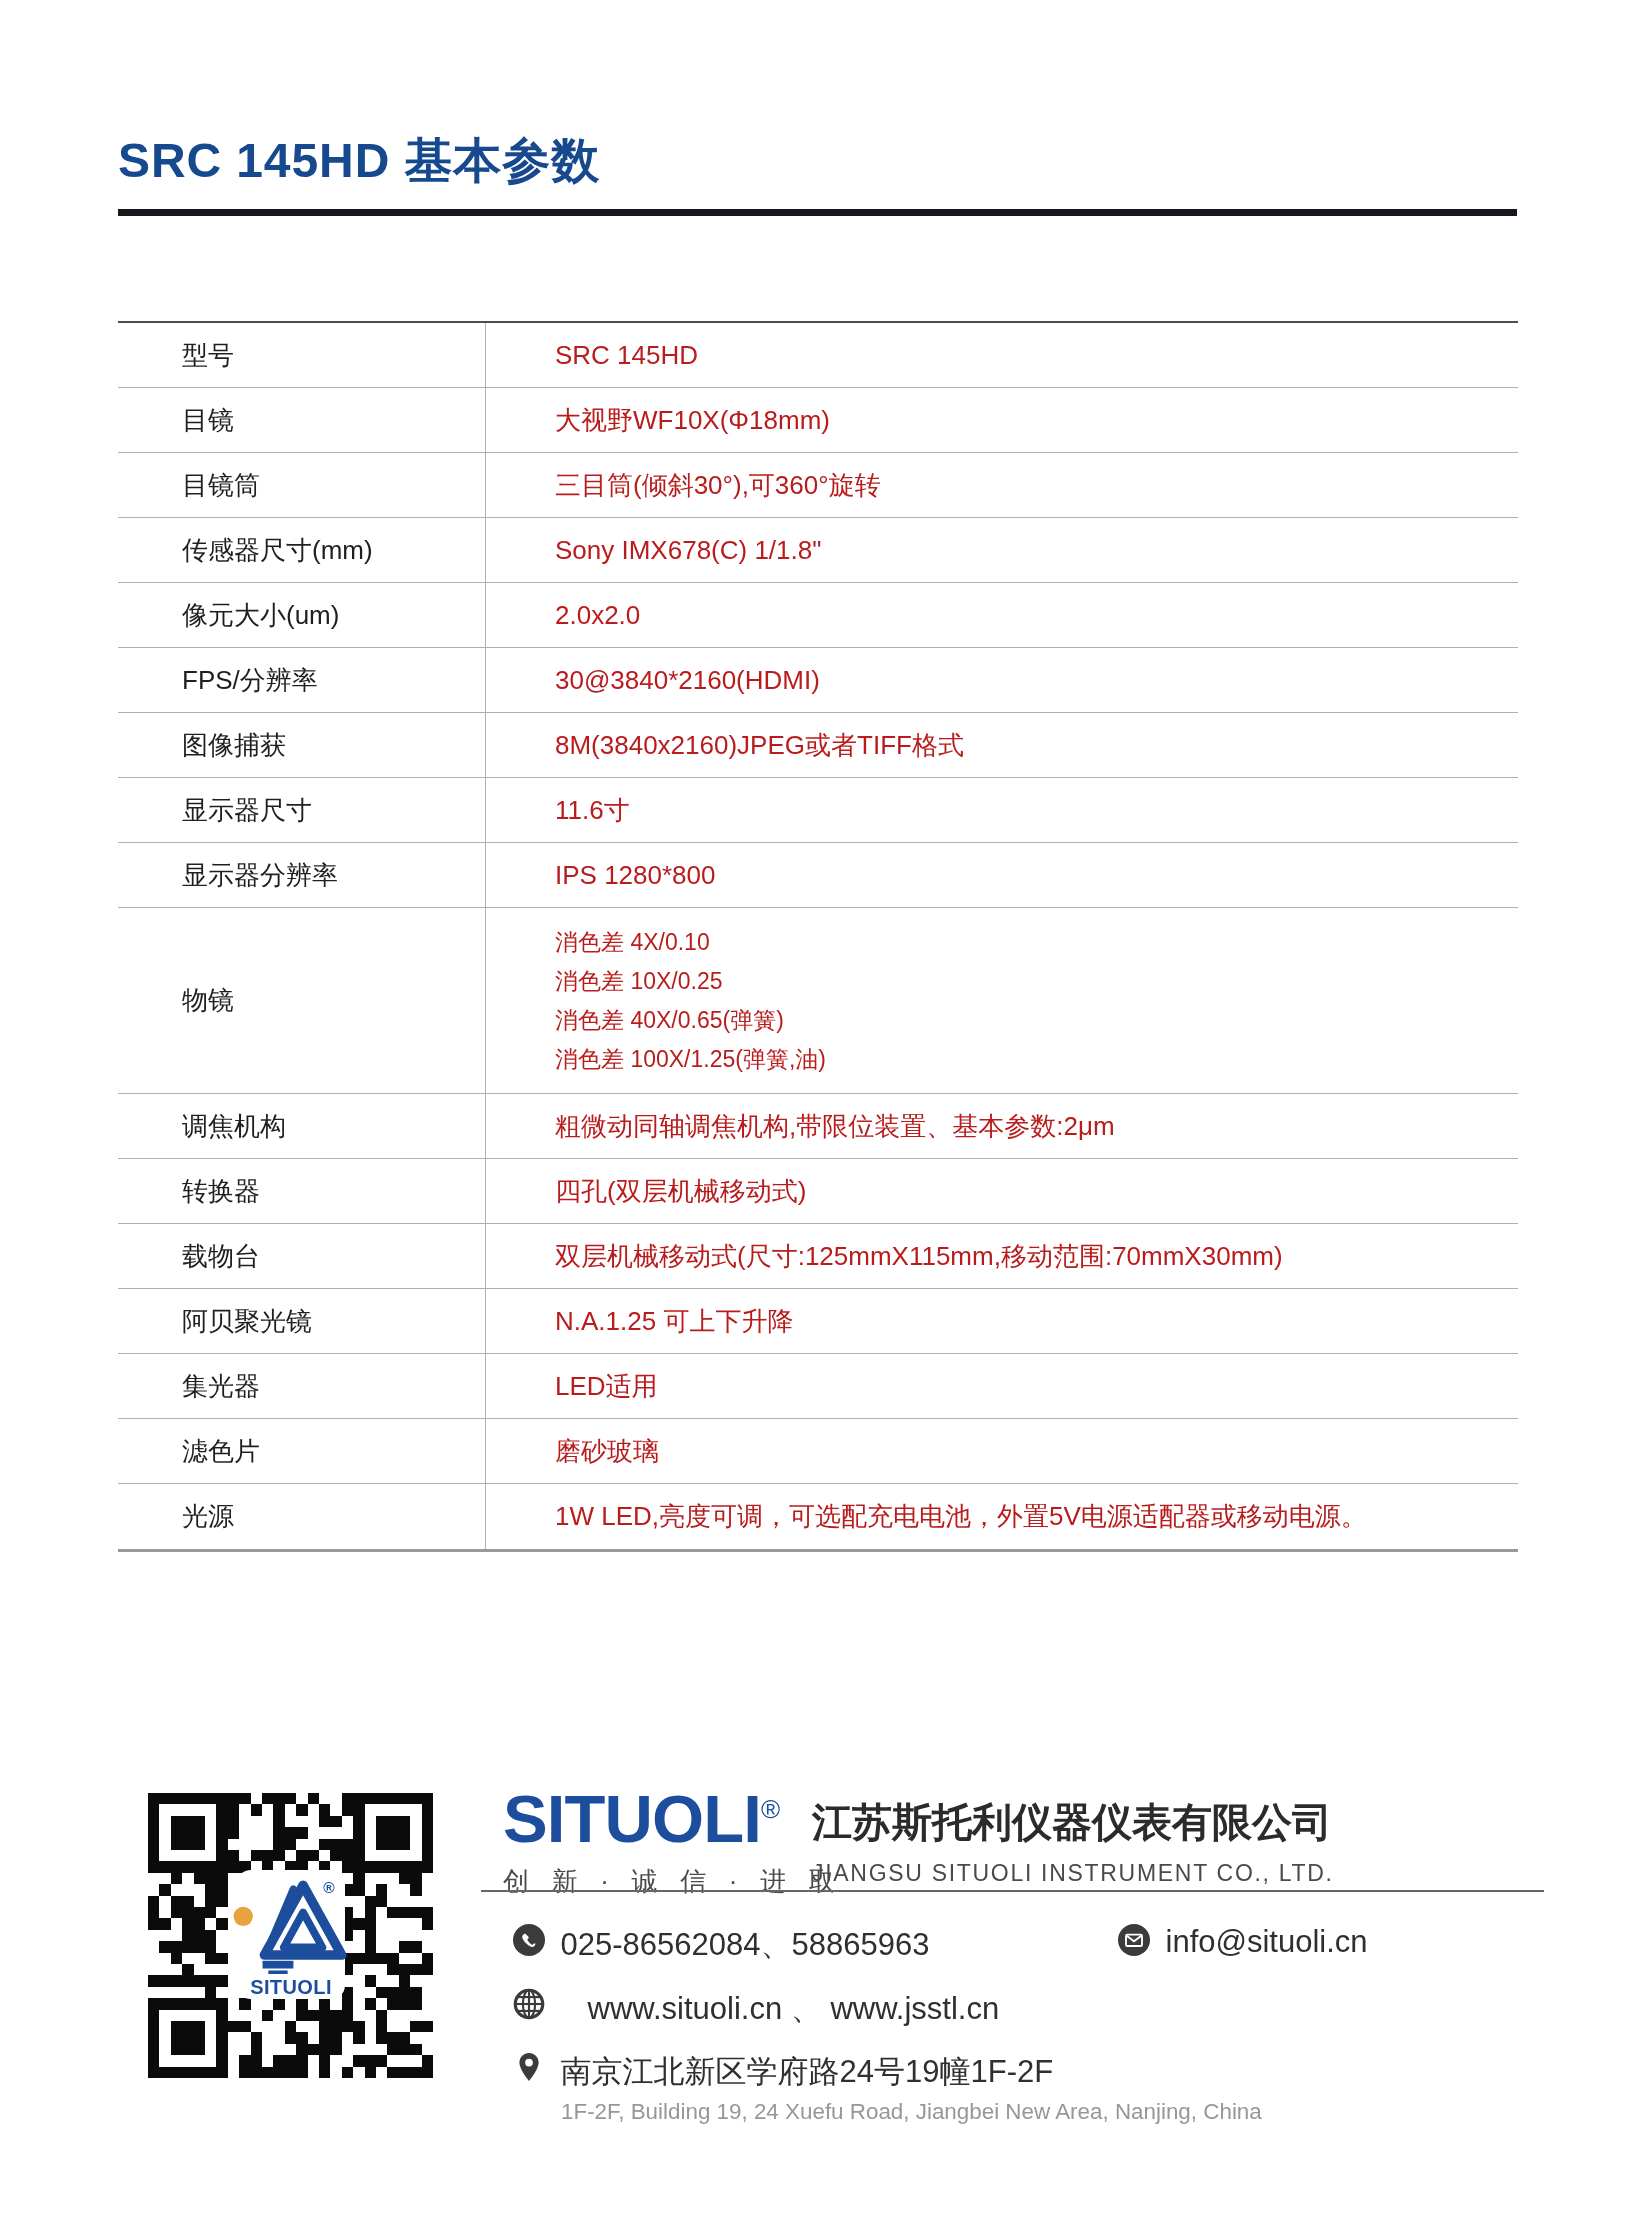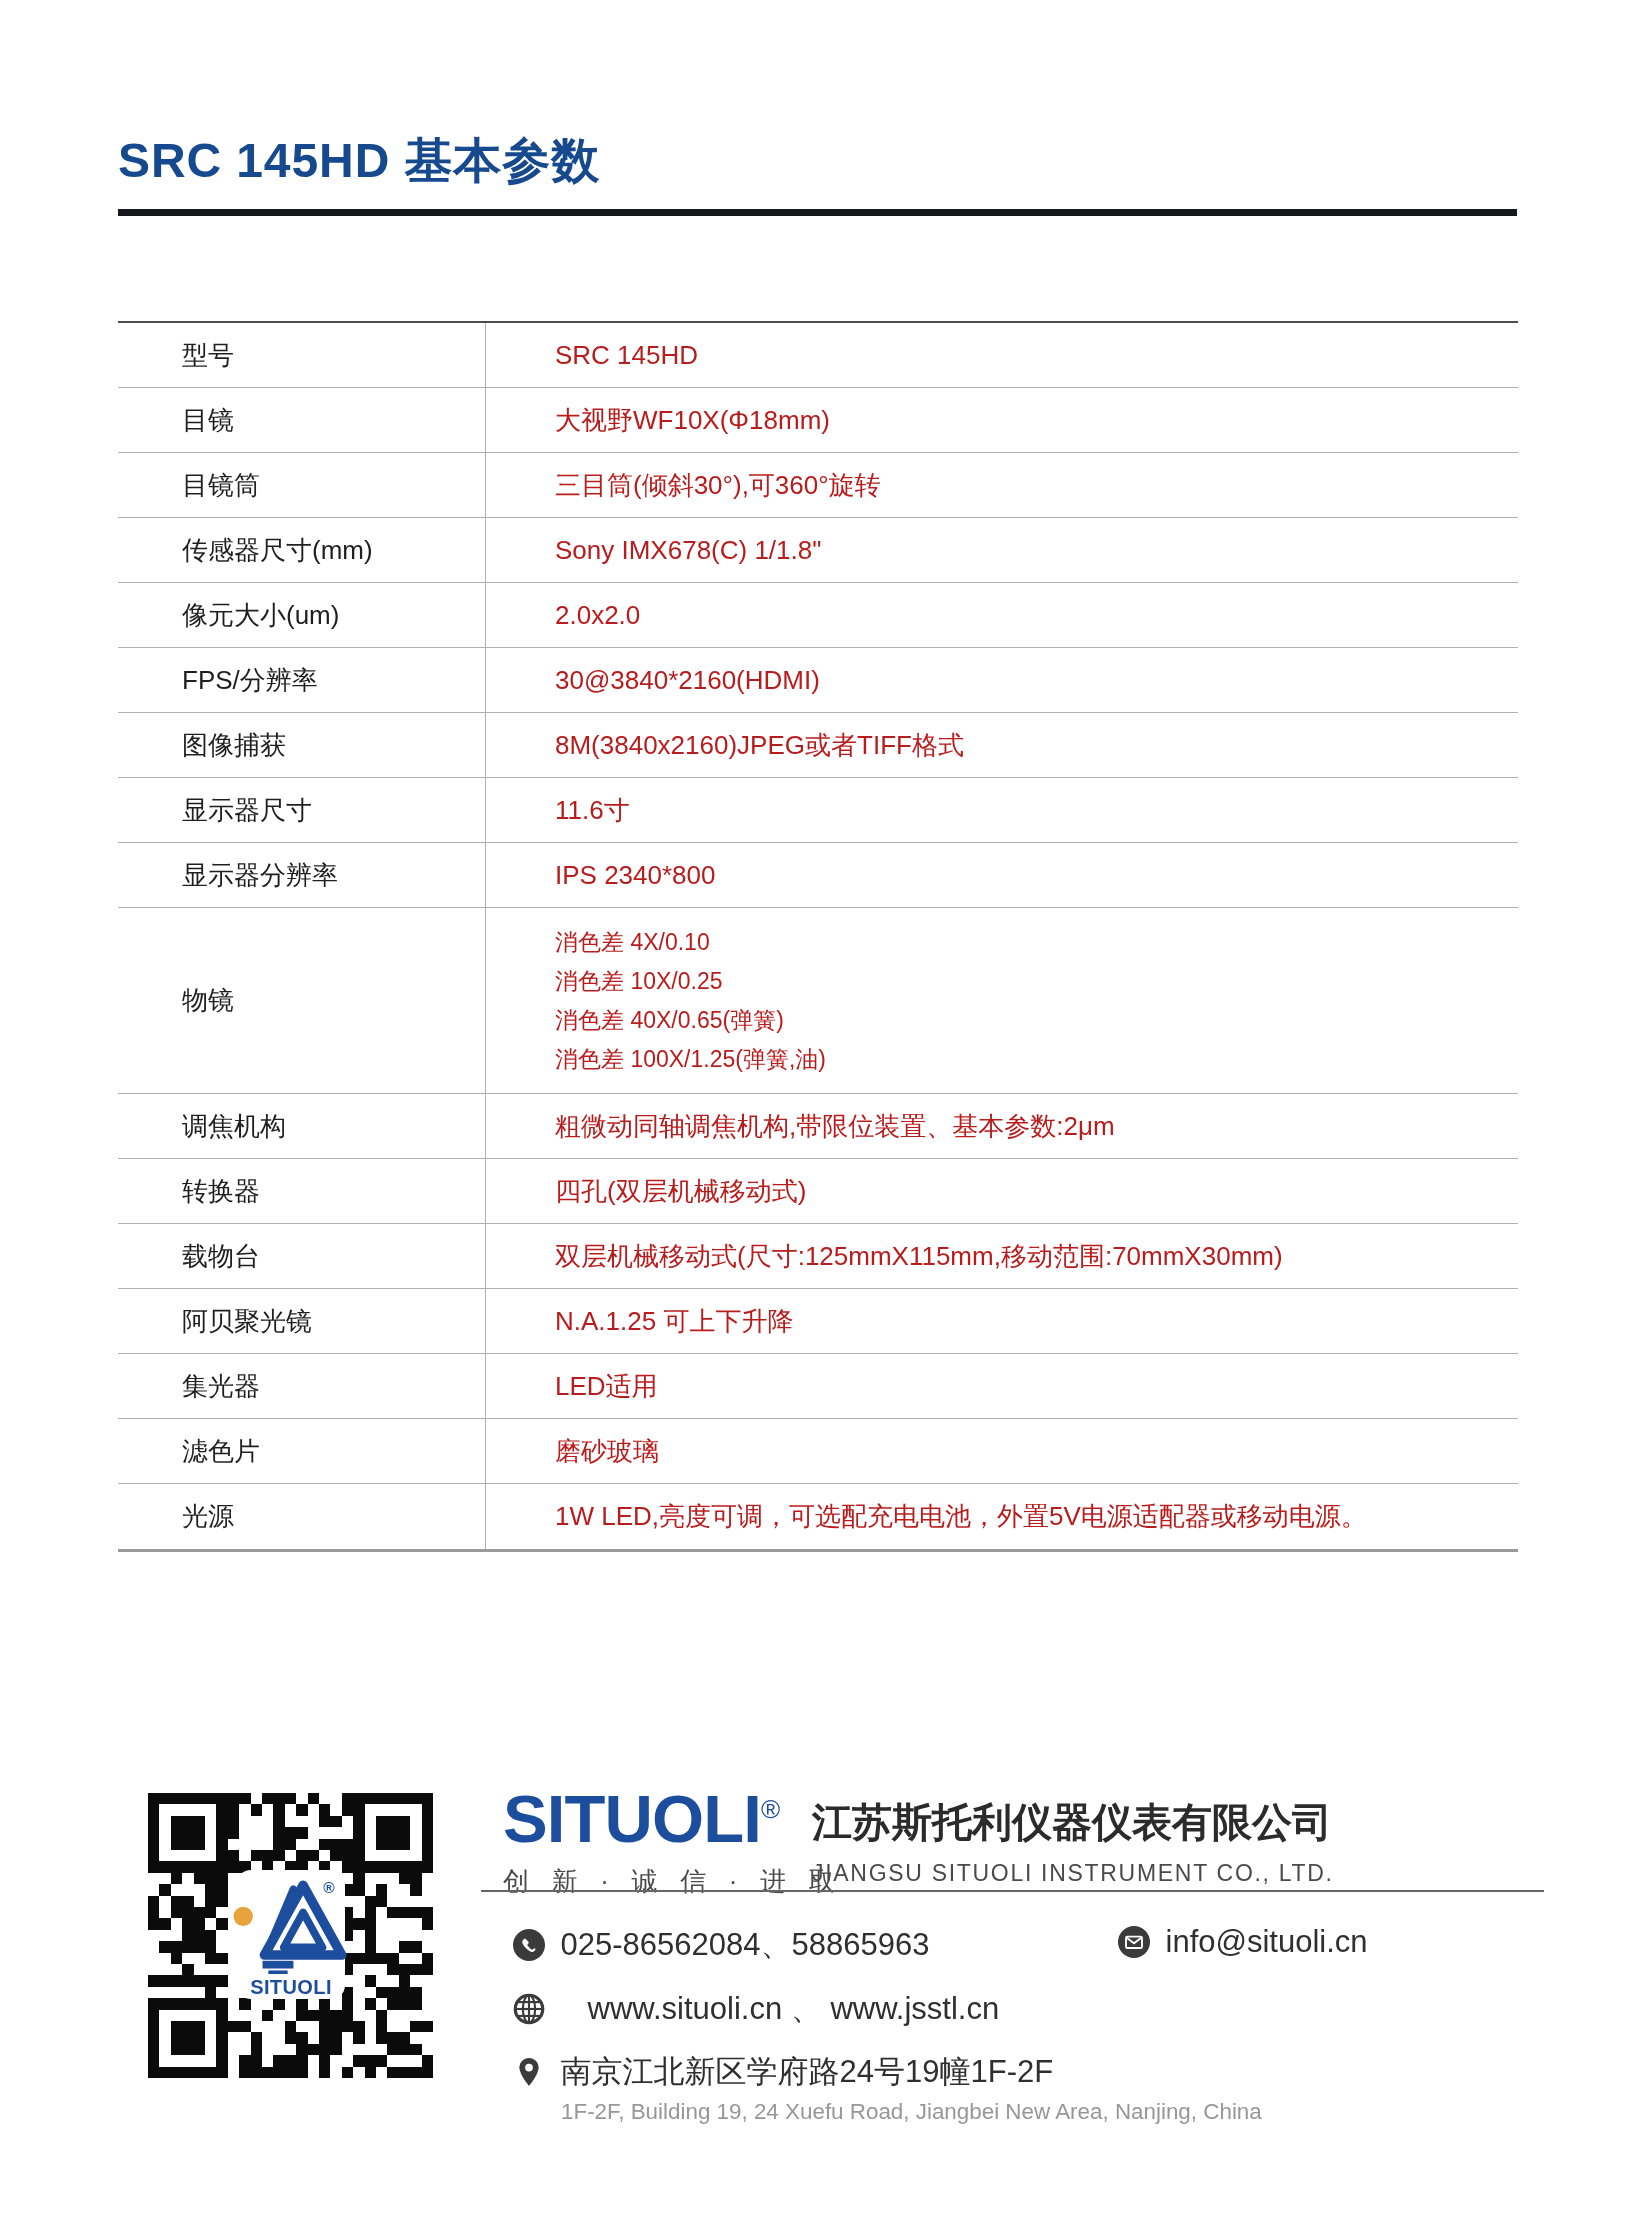--- a/index.html
+++ b/index.html
@@ -61,21 +61,21 @@
   .logo-name{font-size:67px;font-weight:bold;color:var(--logo-blue);letter-spacing:-0.9px;line-height:67px;white-space:nowrap;}
   .logo-reg{font-size:26px;font-weight:normal;vertical-align:24px;letter-spacing:0;}
   .logo-slogan{margin-top:12px;font-size:26px;color:var(--text-gray);letter-spacing:7.7px;white-space:nowrap;}
 
   .company-block{position:absolute;left:812px;top:1795px;}
   .company-zh{font-size:40px;font-weight:bold;color:#2b2b2b;white-space:nowrap;}
   .company-en{margin-top:10.3px;font-size:23px;color:var(--text-gray);letter-spacing:1.7px;white-space:nowrap;}
 
   .footer-divider{position:absolute;left:481px;top:1890px;width:1063px;height:1.7px;background:#666666;}
 
-  .contact-item{position:absolute;display:flex;align-items:center;}
+  .contact-item{position:absolute;display:flex;}
   .contact-icon{width:32px;height:32px;flex:0 0 32px;margin-right:15.5px;}
   .contact-icon svg{display:block;width:32px;height:32px;}
   .contact-text{font-size:31px;color:#2f2f2f;white-space:nowrap;}
   .c-phone{left:513px;top:1924px;}
   .c-email{left:1118px;top:1924px;}
   .c-web{left:513px;top:1988px;gap:27px;}
   .c-addr{left:513px;top:2051px;}
   .addr-en{position:absolute;left:561px;top:2099px;font-size:22.4px;color:var(--text-light-gray);white-space:nowrap;}
 </style>
 </head>
@@ -131,21 +131,21 @@
       </div>
       <div class="row">
         <div class="cell label">显示器尺寸</div>
         <div class="cell value">
           <div class="vline">11.6寸</div>
         </div>
       </div>
       <div class="row">
         <div class="cell label">显示器分辨率</div>
         <div class="cell value">
-          <div class="vline">IPS 2340*800</div>
+          <div class="vline">IPS 1280*800</div>
         </div>
       </div>
       <div class="row row-tall">
         <div class="cell label">物镜</div>
         <div class="cell value">
           <div class="vline">消色差 4X/0.10</div>
           <div class="vline">消色差 10X/0.25</div>
           <div class="vline">消色差 40X/0.65(弹簧)</div>
           <div class="vline">消色差 100X/1.25(弹簧,油)</div>
         </div>

